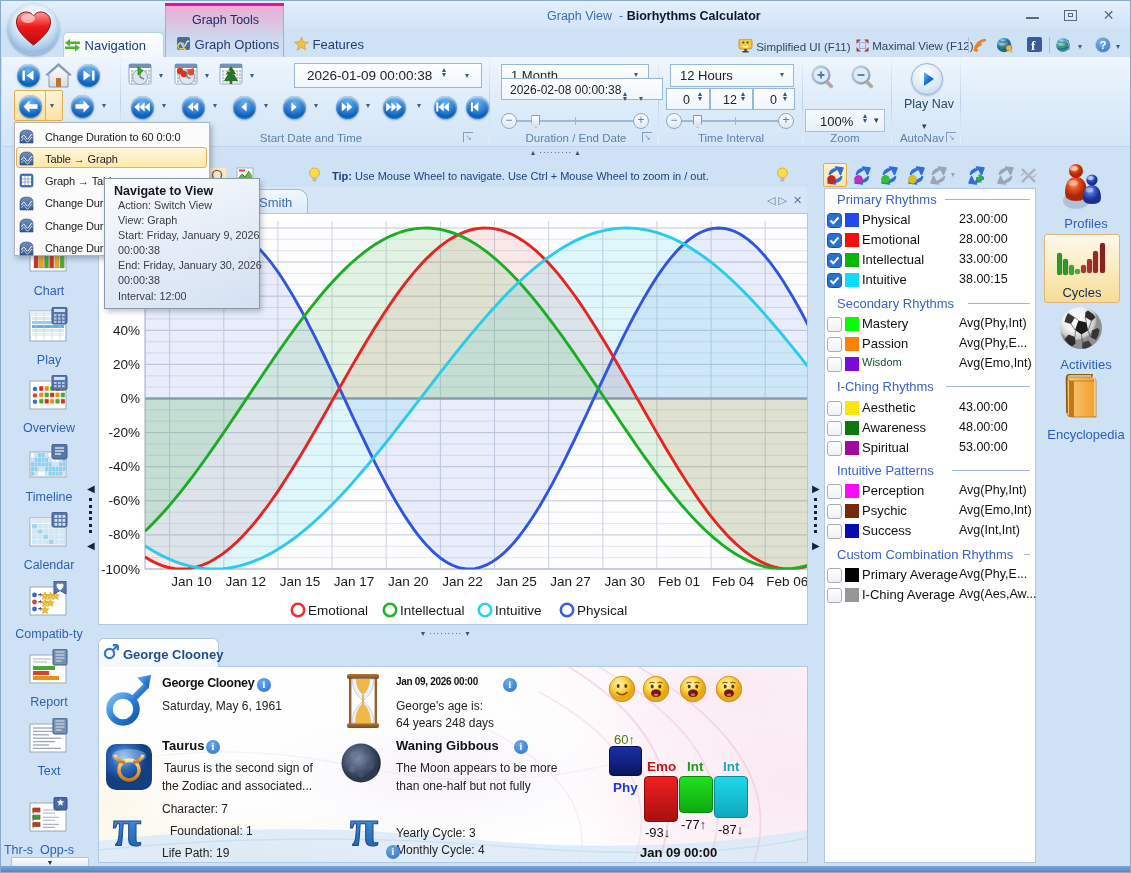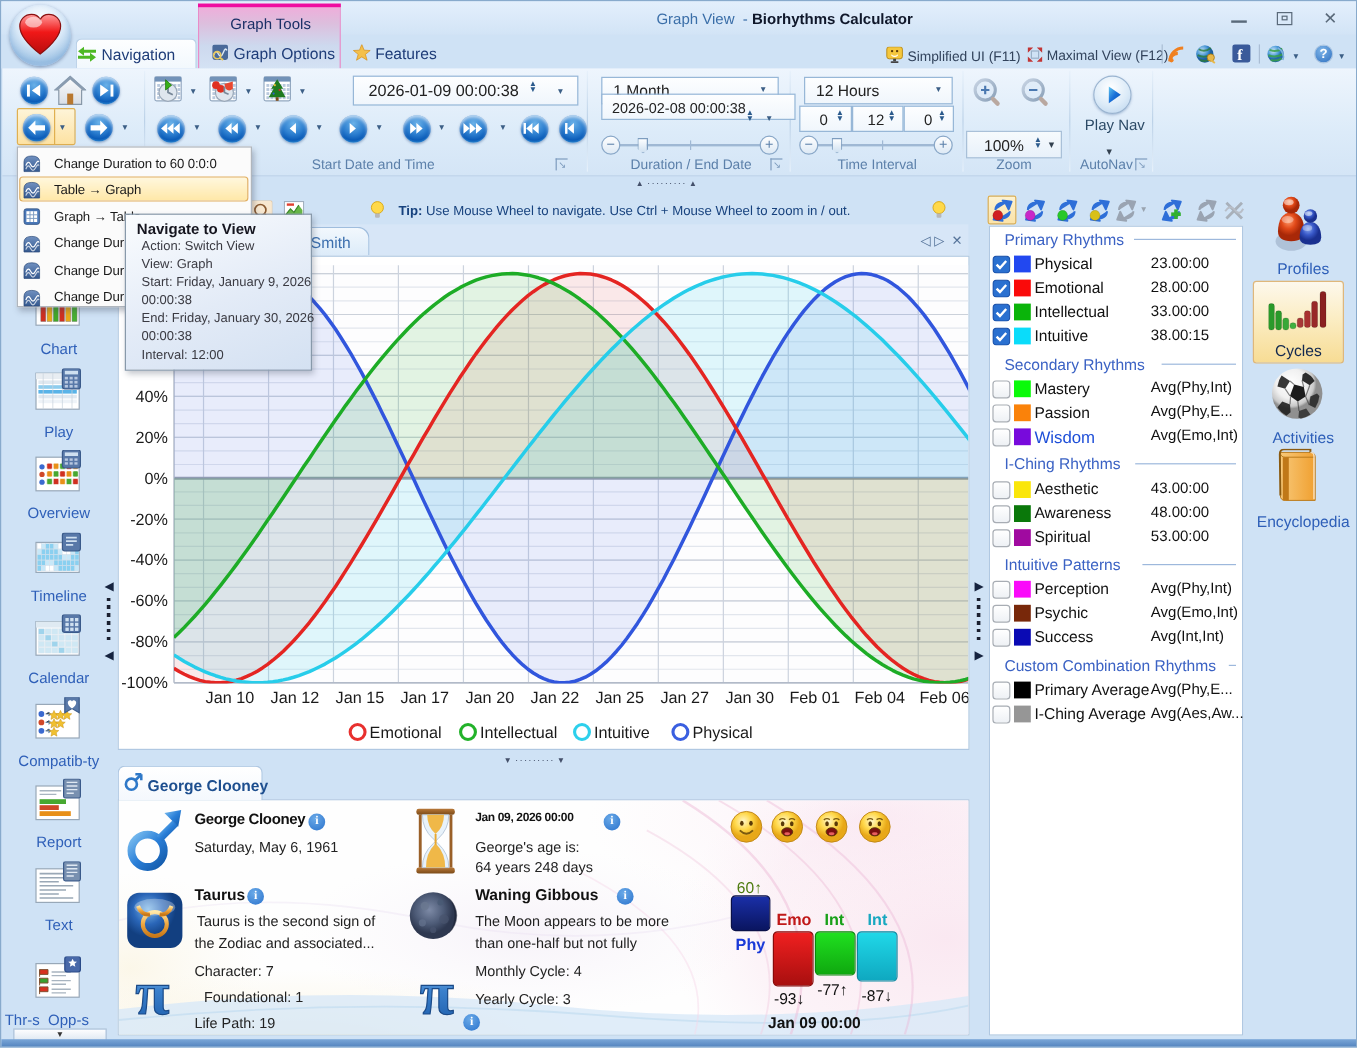--- a/index.html
+++ b/index.html
@@ -898,21 +898,21 @@
 <svg class="abs" style="left:337px;top:800px" width="52" height="52" viewBox="0 0 52 52">
     <defs>
       <linearGradient id="pig" x1="0" y1="0" x2="0" y2="1">
         <stop offset="0" stop-color="#a8d4f4"></stop>
         <stop offset=".45" stop-color="#3a80cc"></stop>
         <stop offset="1" stop-color="#1a5aa8"></stop>
       </linearGradient>
     </defs>
     <text x="26" y="44" font-size="52" font-weight="bold" text-anchor="middle" fill="url(#pig)" stroke="#1a4a88" stroke-width="1" font-family="Liberation Serif,serif">π</text>
   </svg>
-<div class="abs txt" style="left:395px;top:801px;font-size:12px;color:#222">Monthly Cycle: 4</div>
+<div class="abs txt" style="left:395px;top:842px;font-size:12px;color:#222">Monthly Cycle: 4</div>
 <div class="abs txt" style="left:395px;top:825px;font-size:12px;color:#222">Yearly Cycle: 3</div>
 <div class="abs" style="left:385px;top:844px;width:14px;height:14px;border-radius:50%;background:radial-gradient(circle at 40% 30%,#6aaae8,#2a72cc);color:#fff;font-size:10px;font-weight:bold;text-align:center;line-height:14px;font-family:'Liberation Serif',serif">i</div>
 <svg class="abs" style="left:607px;top:674px" width="28" height="28" viewBox="0 0 28 28">
     <defs>
       <radialGradient id="sm607" cx=".4" cy=".32">
         <stop offset="0" stop-color="#fff6c8"></stop>
         <stop offset=".55" stop-color="#ffd84a"></stop>
         <stop offset="1" stop-color="#e8a818"></stop>
       </radialGradient>
     </defs>
@@ -1057,21 +1057,21 @@
 <div class="abs" style="left:826px;top:315.5px;width:15px;height:15px;border-radius:3px;background:linear-gradient(#fff,#eef1f5);border:1px solid #a8adb4"></div>
 <div class="abs" style="left:844px;top:315.5px;width:14px;height:14px;background:#0afa0a"></div>
 <div class="abs txt" style="left:861px;top:314.5px;font-size:13px;color:#111">Mastery</div>
 <div class="abs txt" style="left:958px;top:314.5px;font-size:12.5px;color:#111">Avg(Phy,Int)</div>
 <div class="abs" style="left:826px;top:335.5px;width:15px;height:15px;border-radius:3px;background:linear-gradient(#fff,#eef1f5);border:1px solid #a8adb4"></div>
 <div class="abs" style="left:844px;top:335.5px;width:14px;height:14px;background:#fa820a"></div>
 <div class="abs txt" style="left:861px;top:334.5px;font-size:13px;color:#111">Passion</div>
 <div class="abs txt" style="left:958px;top:334.5px;font-size:12.5px;color:#111">Avg(Phy,E...</div>
 <div class="abs" style="left:826px;top:355.5px;width:15px;height:15px;border-radius:3px;background:linear-gradient(#fff,#eef1f5);border:1px solid #a8adb4"></div>
 <div class="abs" style="left:844px;top:355.5px;width:14px;height:14px;background:#780adc"></div>
-<div class="abs txt" style="left:861px;top:354.5px;font-size:14px;color:#1d4ed8">Wisdom</div>
+<div class="abs txt" style="left:861px;top:354.5px;font-size:11px;color:#14532d">Wisdom</div>
 <div class="abs txt" style="left:958px;top:354.5px;font-size:12.5px;color:#111">Avg(Emo,Int)</div>
 <div class="abs txt" style="left:836px;top:378px;font-size:13px;color:#3b62c4">I-Ching Rhythms</div>
 <div class="abs" style="left:0px;top:385px;width:0px"></div>
 <div class="abs" style="left:945px;top:385px;height:1px;background:#9db8dc;width:84px"></div>
 <div class="abs" style="left:826px;top:399.5px;width:15px;height:15px;border-radius:3px;background:linear-gradient(#fff,#eef1f5);border:1px solid #a8adb4"></div>
 <div class="abs" style="left:844px;top:399.5px;width:14px;height:14px;background:#fae60a"></div>
 <div class="abs txt" style="left:861px;top:398.5px;font-size:13px;color:#111">Aesthetic</div>
 <div class="abs txt" style="left:958px;top:398.5px;font-size:12.5px;color:#111">43.00:00</div>
 <div class="abs" style="left:826px;top:419.5px;width:15px;height:15px;border-radius:3px;background:linear-gradient(#fff,#eef1f5);border:1px solid #a8adb4"></div>
 <div class="abs" style="left:844px;top:419.5px;width:14px;height:14px;background:#0a780a"></div>

